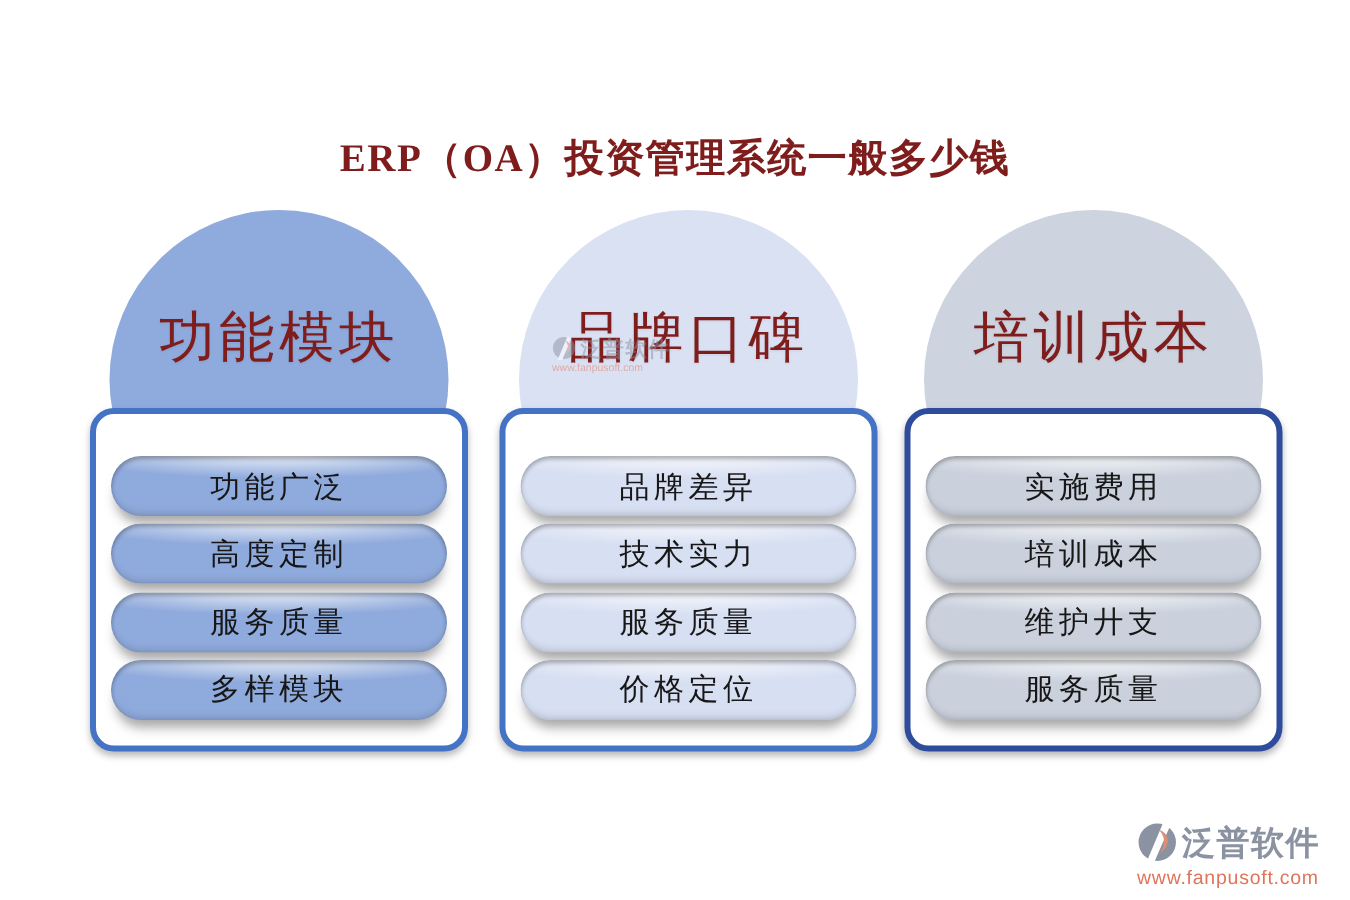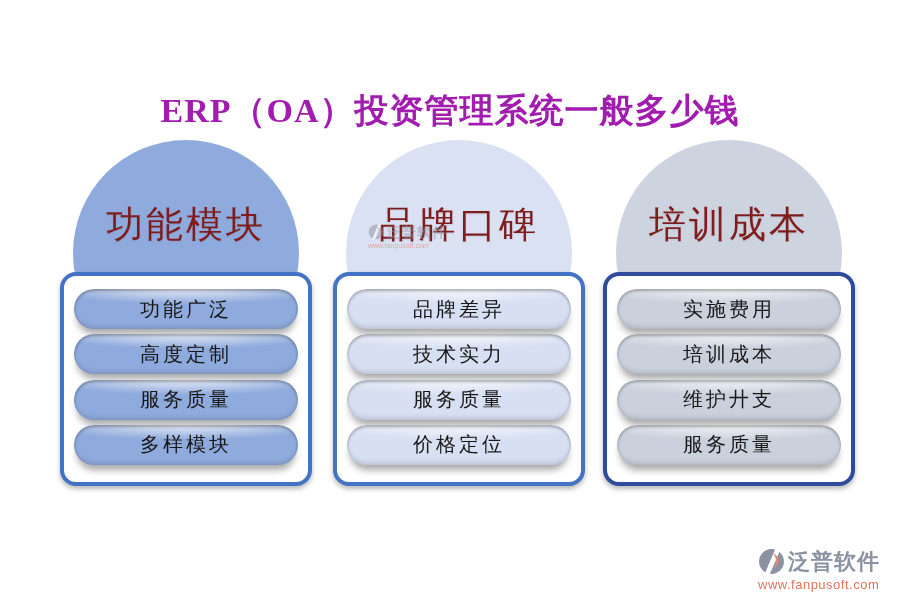--- a/index.html
+++ b/index.html
@@ -2,40 +2,40 @@
 <html><head>
 <meta charset="utf-8">
 <style>
   html,body{margin:0;padding:0;background:#fff;}
   #canvas{
     position:relative;width:900px;height:600px;background:#ffffff;overflow:hidden;
     font-family:"Liberation Serif","DejaVu Serif",serif;
   }
   .page-title{
     position:absolute;top:88px;left:0;width:100%;
-    text-align:center;font-size:34px;font-weight:bold;color:#a21caf;
+    text-align:center;font-size:26px;font-weight:bold;color:#7f1d1d;
     letter-spacing:1px;white-space:nowrap;
   }
   .column{position:absolute;top:140px;width:252px;height:360px;}
   .col-0{left:60px;} .col-1{left:333px;} .col-2{left:603px;}
   .circle{
     position:absolute;top:0;left:13px;width:226px;height:226px;border-radius:50%;
     background:var(--circle);z-index:0;
     display:flex;align-items:center;justify-content:center;
   }
   .circle .label{
     color:#7f1d1d;font-size:37px;letter-spacing:3px;white-space:nowrap;
     transform:translateY(-28px);
     text-shadow:0 1px 2px rgba(0,0,0,0.08);
   }
   .box{
     position:absolute;top:132px;left:0;width:224px;height:186px;
     background:#fff;border:4px solid var(--border);border-radius:16px;
     z-index:1;display:flex;flex-direction:column;justify-content:space-evenly;
-    padding:8px 10px 12px 10px;
+    padding:23px 10px 12px 10px;
     box-shadow:0 3px 5px rgba(0,0,0,0.28);
   }
   .pill{
     height:40px;border-radius:20px;flex:none;
     display:flex;align-items:center;justify-content:center;
     background:
       radial-gradient(ellipse 95% 65% at 50% -8%, rgba(255,255,255,0.95), rgba(255,255,255,0) 70%),
       var(--pill);
     box-shadow:
       inset 0 2px 3px rgba(0,0,0,0.30),

